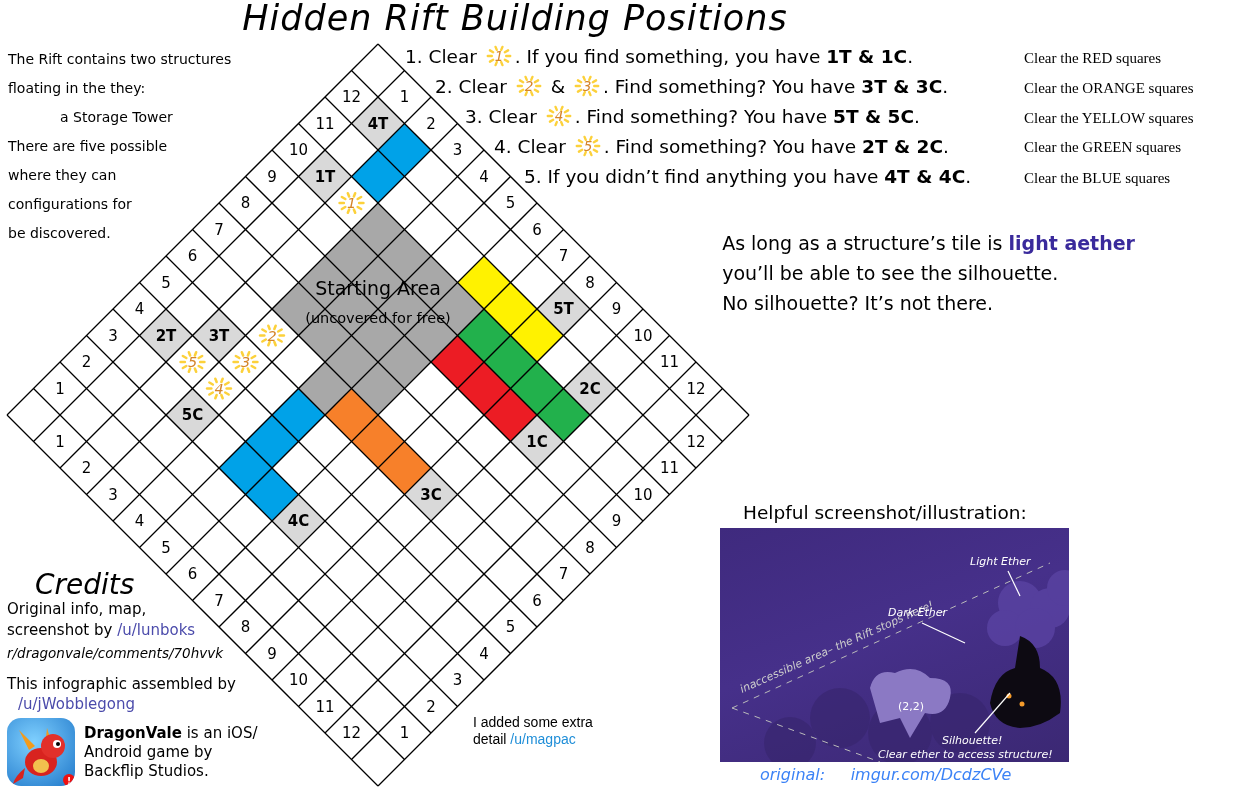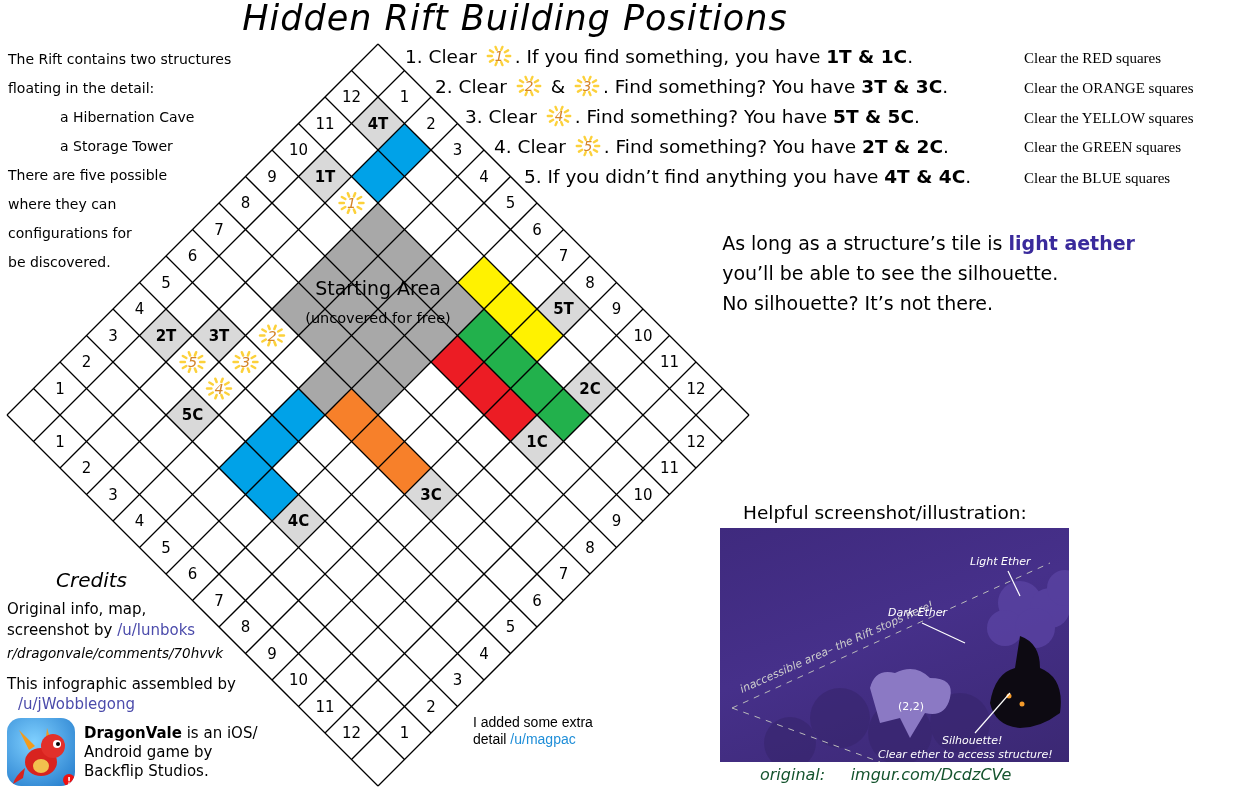--- a/index.html
+++ b/index.html
@@ -7,38 +7,37 @@
   .abs { position:absolute; }
   .title { left:0; width:1030px; top:-2px; text-align:center; font-family:"DejaVu Sans", sans-serif; font-style:oblique; font-size:35px; letter-spacing:1px; }
   .intro { left:8px; top:45px; font-size:14px; line-height:29px; }
   .intro .ind { padding-left:52px; }
   .step { font-size:18.5px; white-space:nowrap; }
   .step b { font-weight:bold; }
   .sun { display:inline-block; position:relative; width:32px; height:24px; vertical-align:middle; }
   .legend { left:1024px; font-family:Liberation Serif, serif; font-size:15px; white-space:nowrap; }
   .note { right:115px; text-align:left; font-size:19px; line-height:30px; top:228px; }
   .note .hl { color:#3a2a9c; font-weight:bold; }
-  .credits-h { left:35px; top:568px; font-style:oblique; font-size:20px;margin-left:21px; }
+  .credits-h { left:35px; top:568px; font-style:oblique; font-size:28px; }
   .cred { left:7px; font-size:15px; }
   .link { color:#4b4bab; }
   .link2 { color:#1f8ed8; }
   svg text { font-family:"DejaVu Sans", sans-serif; }
   .shot { left:720px; top:528px; width:349px; height:234px; background:linear-gradient(160deg,#3f2a7e 0%,#46308a 45%,#3b2873 100%); overflow:hidden; }
   .shot-h { left:743px; top:502px; font-size:18.5px;text-align:center; }
-  .orig { left:760px; top:765px; font-size:16px; color:#14532d; font-style:oblique; white-space:pre; }
+  .orig { left:760px; top:765px; font-size:16px; color:#3b82f6; font-style:oblique; white-space:pre; }
 </style>
 </head>
 <body>
 
 <div class="abs title">Hidden Rift Building Positions</div>
 
 <div class="abs intro">
   <div>The Rift contains two structures</div>
-  <div>floating in the detail:</div>
-  <div class="ind">a Hibernation Cave</div>
+  <div>floating in the they:</div>
   <div class="ind">a Storage Tower</div>
   <div>There are five possible</div>
   <div>where they can</div>
   <div>configurations for</div>
   <div>be discovered.</div>
 </div>
 
 <svg class="abs" id="grid" style="left:0;top:0" width="1250" height="790">
     <polygon points="378,203 404.5,229.5 378,256 351.5,229.5" fill="#a8a8a8"></polygon>
     <polygon points="404.5,229.5 431,256 404.5,282.5 378,256" fill="#a8a8a8"></polygon>

